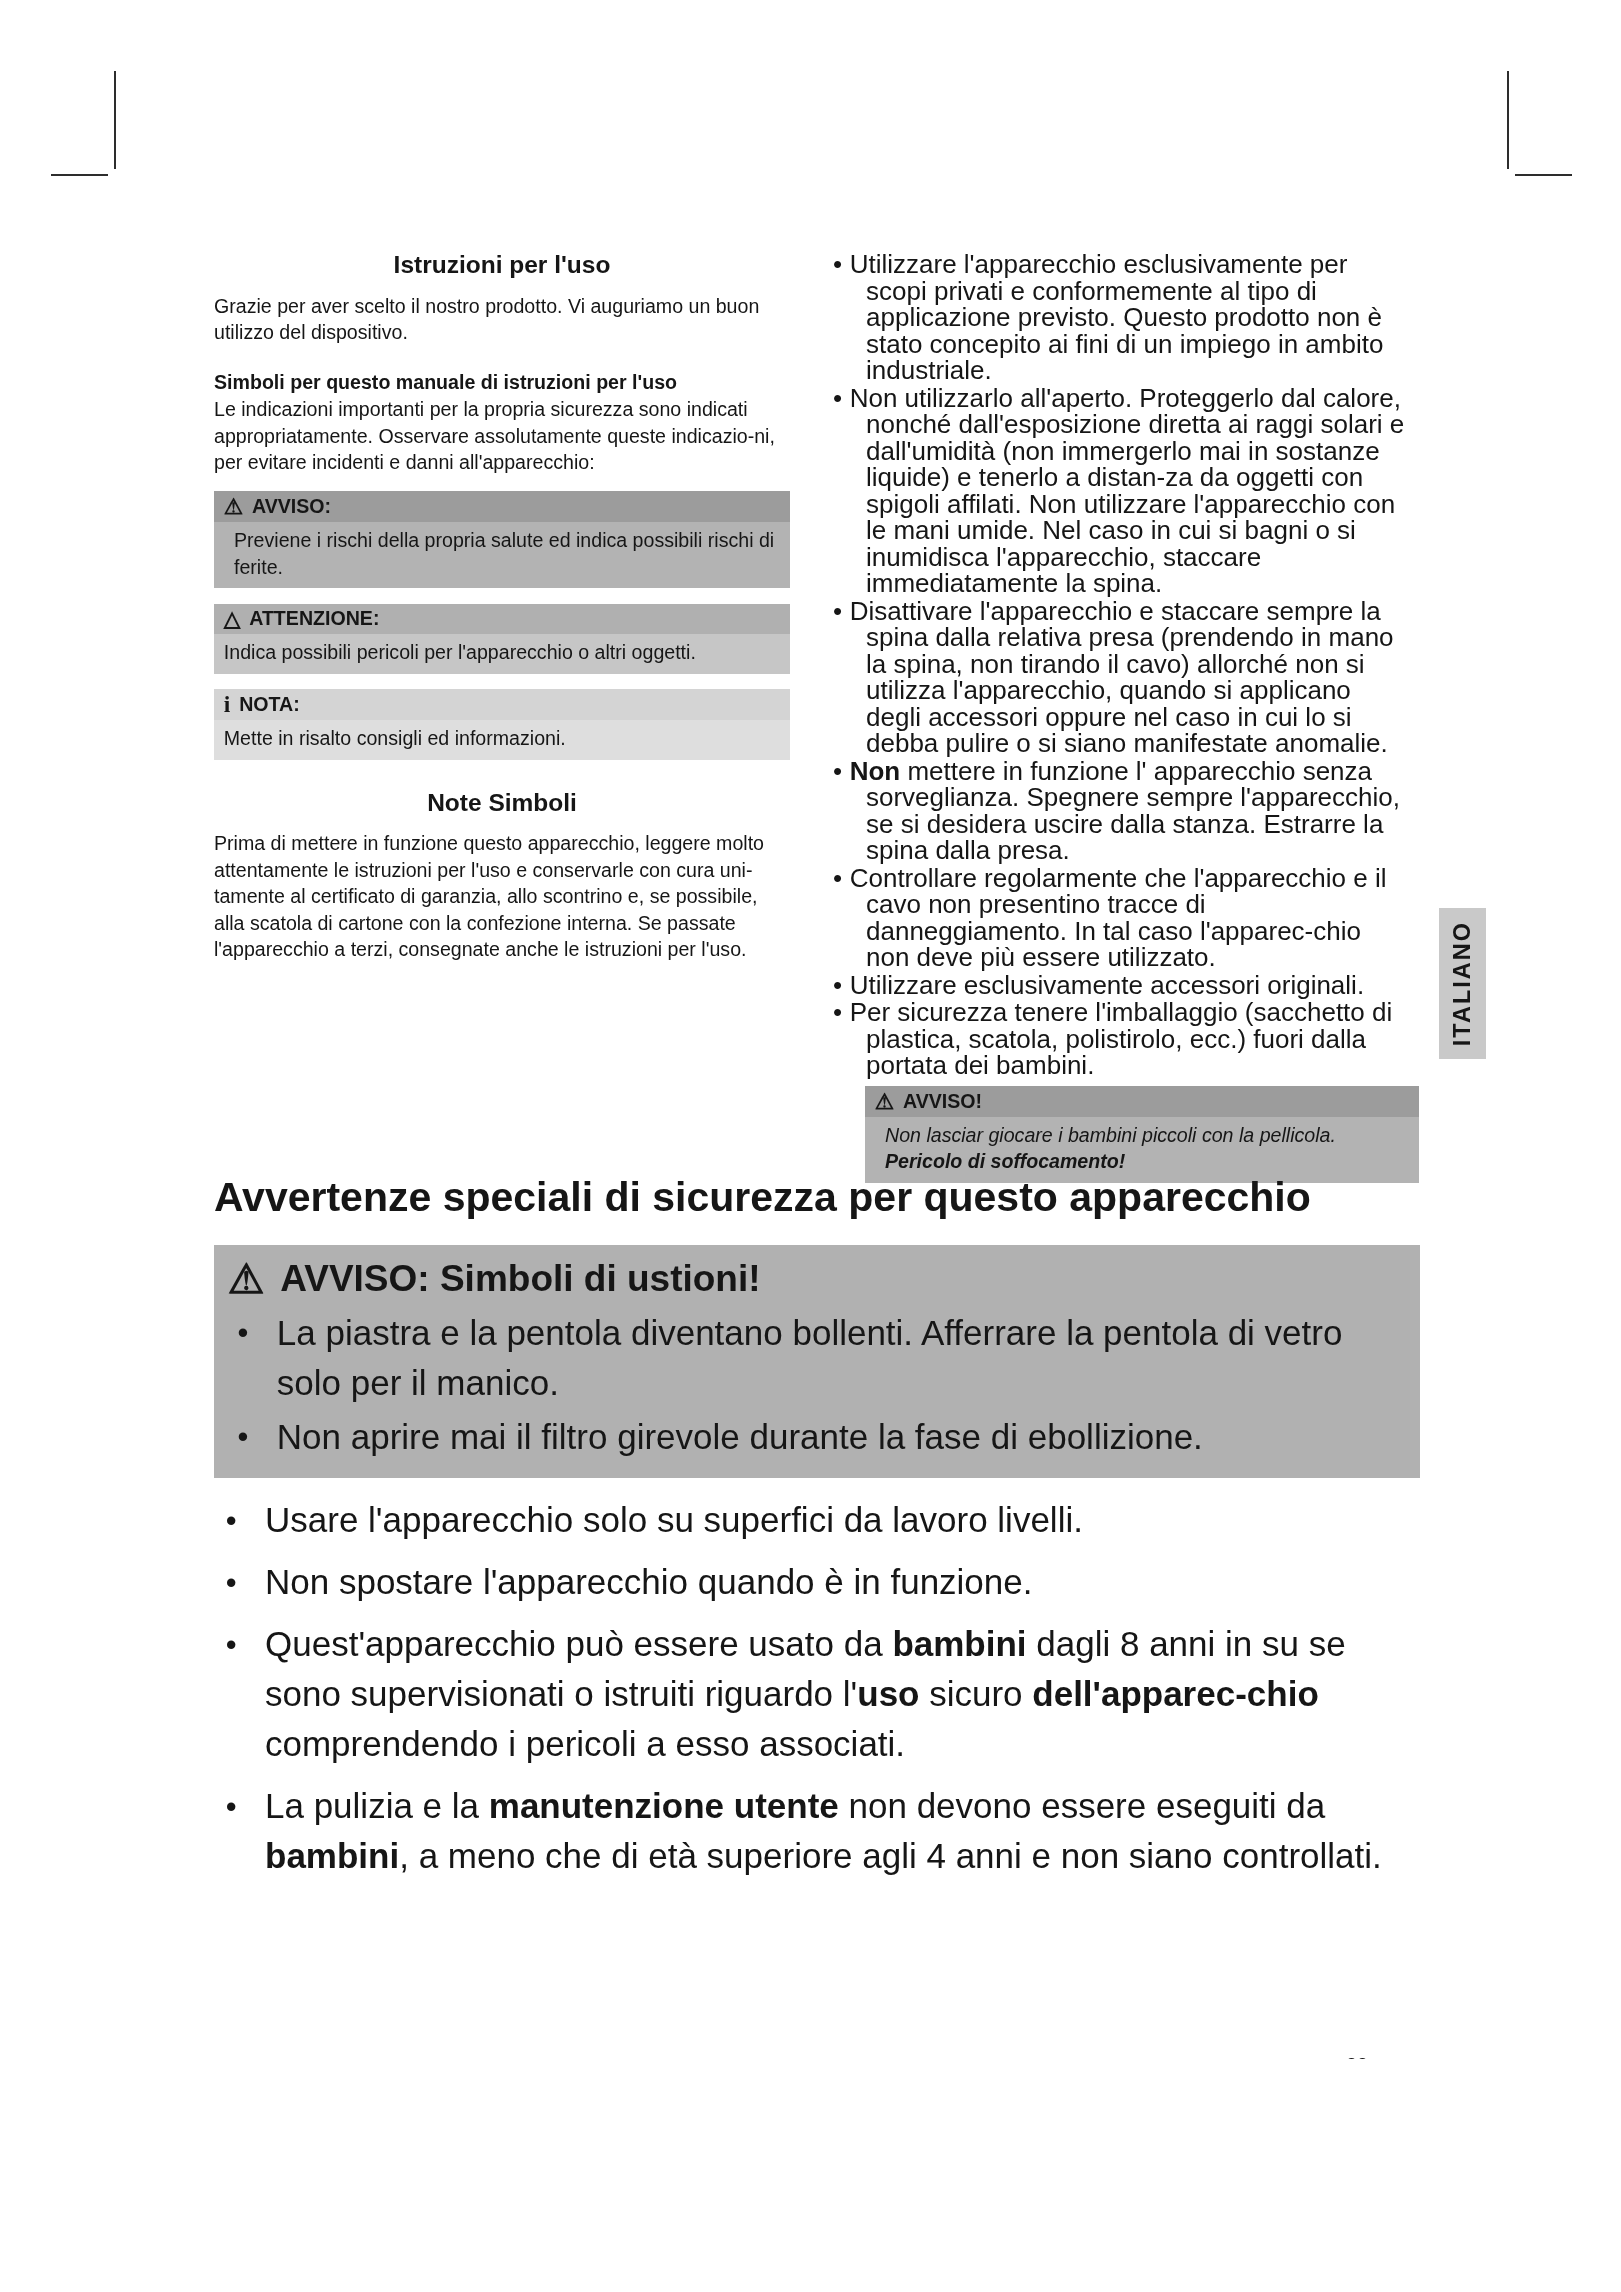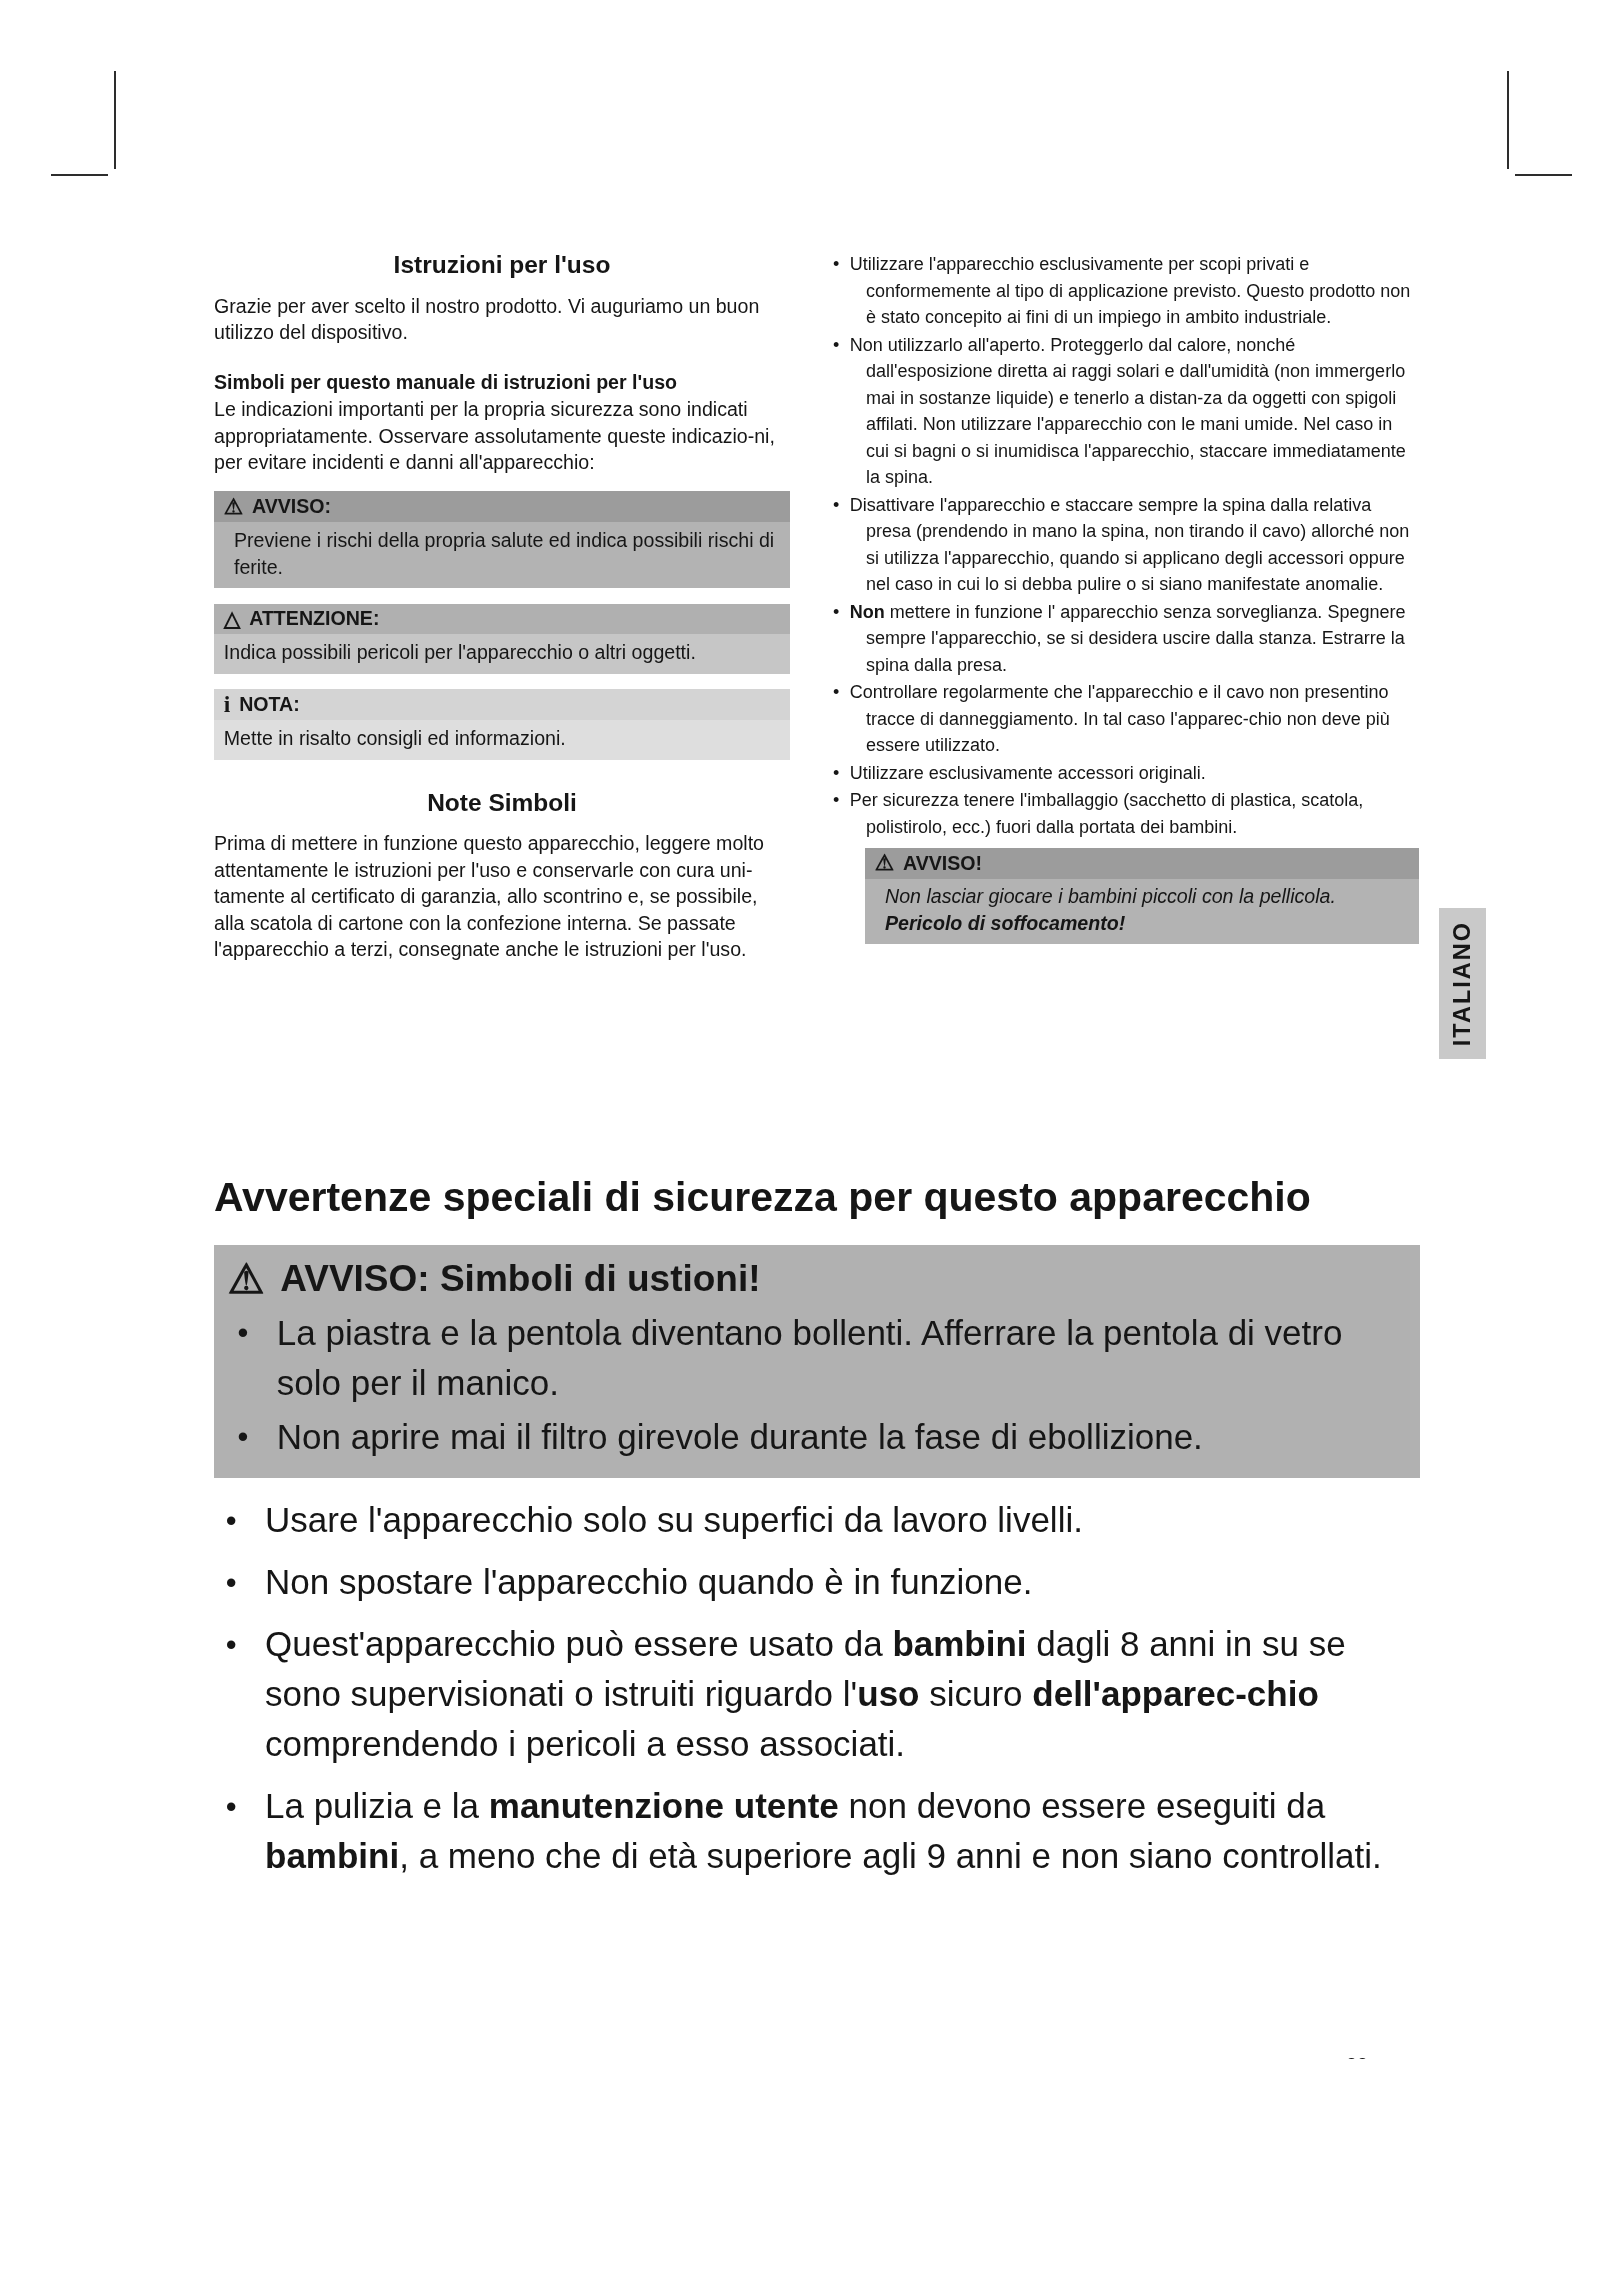--- a/index.html
+++ b/index.html
@@ -34,21 +34,21 @@
   .attenzione .wbox-header { background: var(--box_header_medium, #b0b0b0); }
   .attenzione .wbox-body { background: var(--box_body_light, #c6c6c6); }
   .nota .wbox-header { background: var(--box_header_light, #d4d4d4); }
   .nota .wbox-body { background: var(--box_body_lighter, #dedede); }
   .wicon { font-size: 21.6px; line-height: 1; }
   .nota-icon { font-family: "Liberation Serif", serif; font-weight: 900; font-size: 23.5px; line-height: 1; }
 
   .center-head { font-size: 24.5px; font-weight: bold; text-align: center; margin: 29px 0 13.7px 0; }
 
   
-  .r-bullet { font-size: 18px; line-height: 26.5px; padding-left: 33px; text-indent: -33px; margin: 0 8px 1px 0; }
+  .r-bullet { font-size: 26px; line-height: 26.5px; padding-left: 33px; text-indent: -33px; margin: 0 8px 1px 0; }
   .r-bullet::before { content: "\2022"; display: inline-block; width: 16.7px; text-indent: 0; }
   .r-warnbox { margin-left: 32px; margin-top: 7.8px; }
   .r-warnbox .wbox-body div { line-height: 26.5px; font-style: italic; }
 
   
   .special { position: absolute; left: 214px; top: 1174px; width: 1206px; }
   .special-heading { font-size: 41px; font-weight: bold; margin: 0 0 23.5px 0; }
   .bigbox { background: var(--bigbox, #b1b1b1); padding: 9.8px 17.6px 15.7px 11.8px; }
   .bigbox-header { display: flex; align-items: center; gap: 15.7px; font-size: 37px; font-weight: bold; margin: 3.9px 0 7.8px 2px; }
   .wicon-big { font-size: 41px; line-height: 1; }
@@ -153,21 +153,21 @@
         <span>AVVISO: Simboli di ustioni!</span>
       </div>
       <div class="big-bullet"><span>La piastra e la pentola diventano bollenti. Afferrare la pentola di vetro solo per il manico.</span></div>
       <div class="big-bullet"><span>Non aprire mai il filtro girevole durante la fase di ebollizione.</span></div>
     </div>
 
     <div class="special-bullets">
       <div class="sp-bullet"><span>Usare l'apparecchio solo su superfici da lavoro livelli.</span></div>
       <div class="sp-bullet"><span>Non spostare l'apparecchio quando è in funzione.</span></div>
       <div class="sp-bullet"><span>Quest'apparecchio può essere usato da </span><span class="b">bambini</span><span> dagli 8 anni in su se sono supervisionati o istruiti riguardo l'</span><span class="b">uso</span><span> sicuro </span><span class="b">dell'apparec-chio</span><span> comprendendo i pericoli a esso associati.</span></div>
-      <div class="sp-bullet"><span>La pulizia e la </span><span class="b">manutenzione utente</span><span> non devono essere eseguiti da </span><span class="b">bambini</span><span>, a meno che di età superiore agli 9 anni e non siano controllati.</span></div>
+      <div class="sp-bullet"><span>La pulizia e la </span><span class="b">manutenzione utente</span><span> non devono essere eseguiti da </span><span class="b">bambini</span><span>, a meno che di età superiore agli 4 anni e non siano controllati.</span></div>
     </div>
   </div>
 
   <div class="lang-tab">
     <span>ITALIANO</span>
   </div>
 
   <div class="page-number">23</div>
 
 </div>

